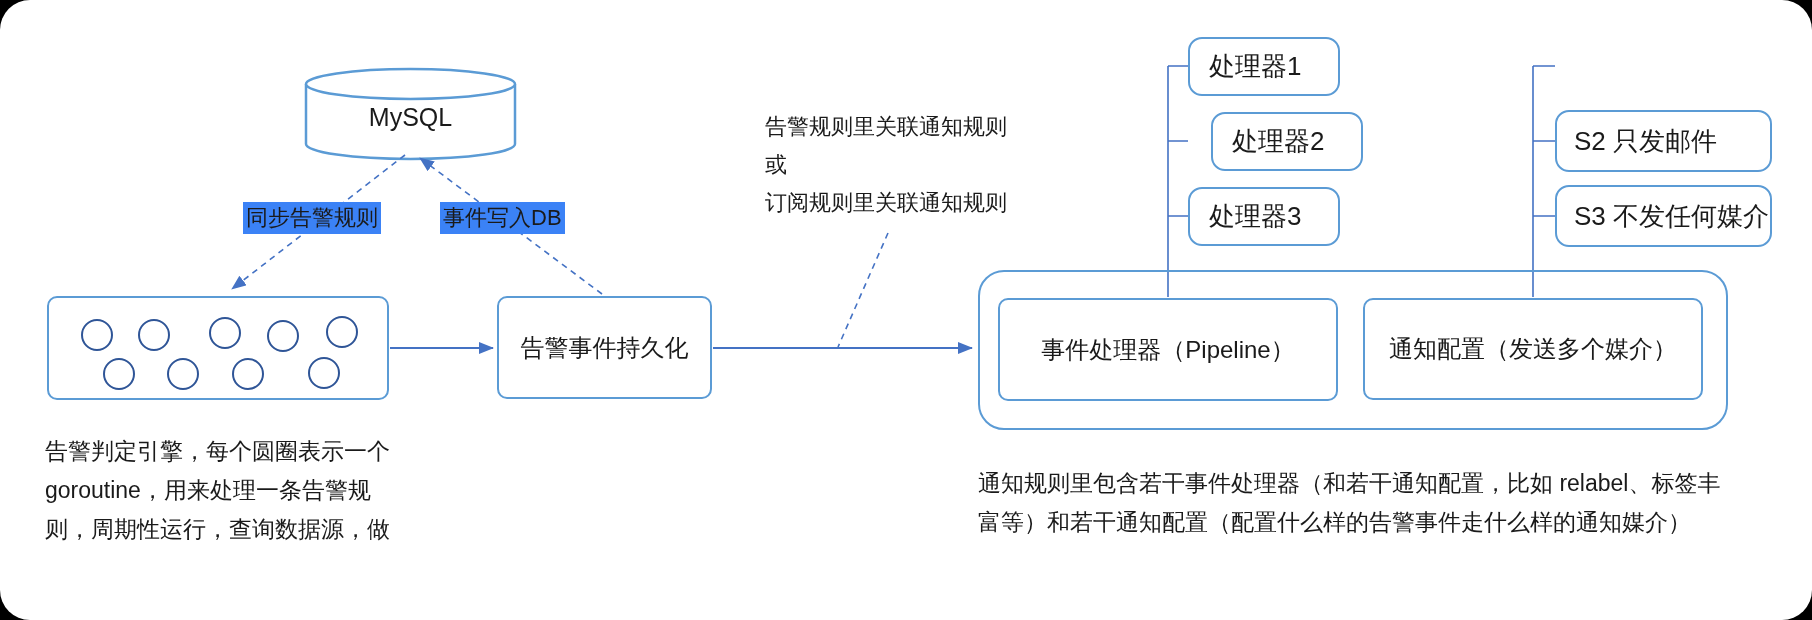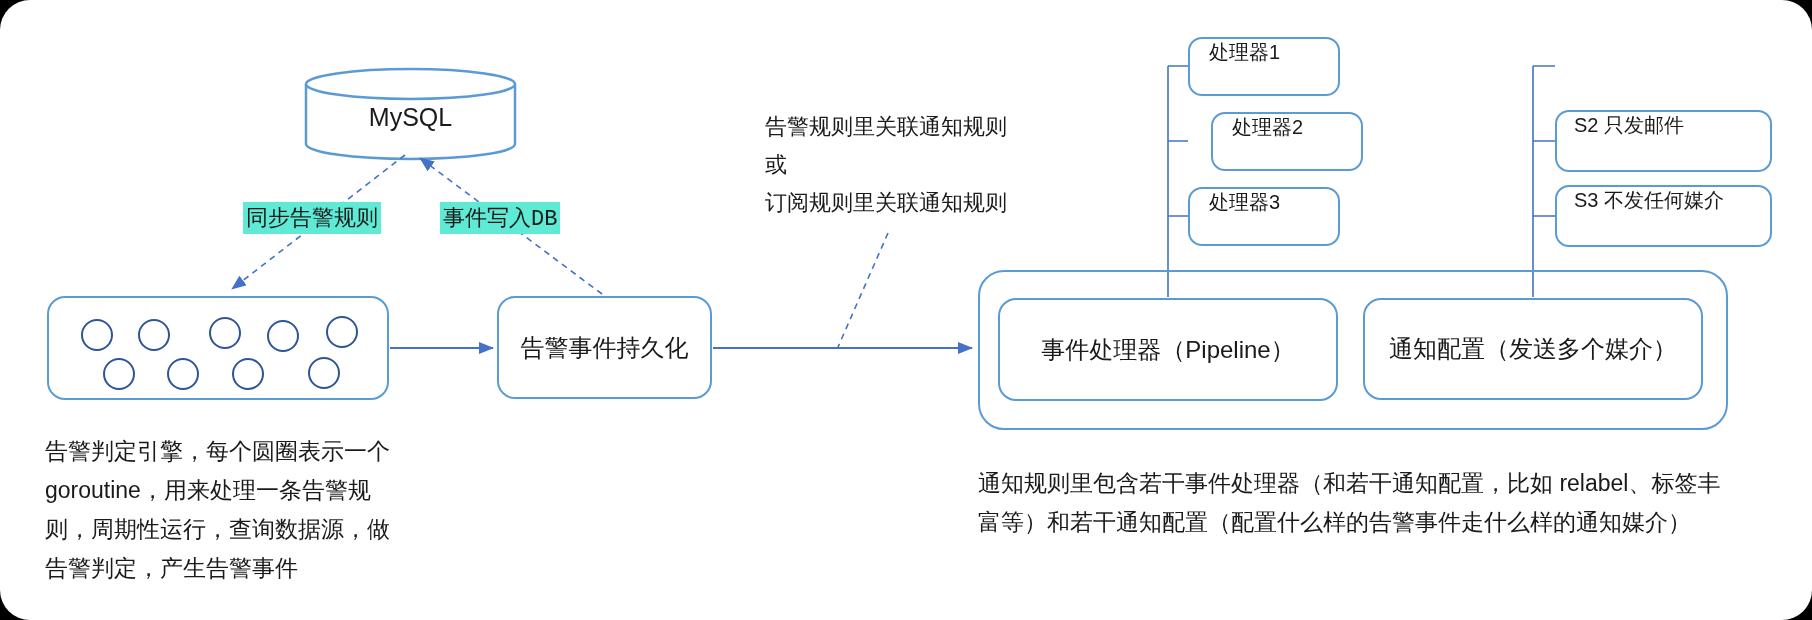--- a/index.html
+++ b/index.html
@@ -10,29 +10,29 @@
     color:#1a1a1a;
   }
   svg.layer{position:absolute;left:0;top:0;z-index:0;}
   .dash{fill:none;stroke:#4472C4;stroke-width:1.6;stroke-dasharray:6 5;}
   .solid{fill:none;stroke:#4472C4;stroke-width:1.8;}
   .tree{fill:none;stroke:#4472C4;stroke-width:1.6;}
   .box{
     position:absolute;border:2.5px solid #5B9BD5;background:transparent;
     box-sizing:border-box;z-index:1;
   }
-  .r18{border-radius:18px}.r14{border-radius:14px}.r26{border-radius:26px}
+  .r18{border-radius:10px}.r14{border-radius:14px}.r26{border-radius:26px}
   .flex-c{display:flex;align-items:center;justify-content:center;font-size:24px;}
-  .flex-l{display:flex;align-items:flex-start;padding-left:19px;font-size:20px;}
+  .flex-l{display:flex;align-items:center;padding-left:19px;font-size:26px;}
   .circle{
     position:absolute;width:32px;height:32px;box-sizing:border-box;
     border:2.5px solid #2F5597;border-radius:50%;background:transparent;
   }
   .lbl{position:absolute;z-index:2;white-space:nowrap;}
-  .edge-lbl{font-size:22px;background:#5eead4;padding:1px 3px;font-family:Liberation Mono, monospace;}
+  .edge-lbl{font-size:22px;background:#3b82f6;padding:1px 3px;}
   .note{font-size:23px;line-height:39px;}
   .ann{font-size:22px;line-height:38px;}
   .mysql-lbl{width:209px;text-align:center;font-size:25px;}
 </style>
 </head>
 <body>
 
 <div class="canvas">
 
   <svg class="layer" width="1812" height="620" viewBox="0 0 1812 620">
@@ -111,21 +111,20 @@
     <span>事件处理器（Pipeline）</span>
   </div>
   <div class="box r18 flex-c" style="left:1363px;top:298px;width:340px;height:102px;text-align:right;">
     <span>通知配置（发送多个媒介）</span>
   </div>
 
   <div class="lbl note" style="left:45px;top:432px;">
     <div>告警判定引擎，每个圆圈表示一个</div>
     <div>goroutine，用来处理一条告警规</div>
     <div>则，周期性运行，查询数据源，做</div>
-    <div>告警判定，产生告警事件</div>
   </div>
 
   <div class="lbl note" style="left:978px;top:464px;">
     <div>通知规则里包含若干事件处理器（和若干通知配置，比如 relabel、标签丰</div>
     <div>富等）和若干通知配置（配置什么样的告警事件走什么样的通知媒介）</div>
   </div>
 
 </div>
 
 </body></html>

